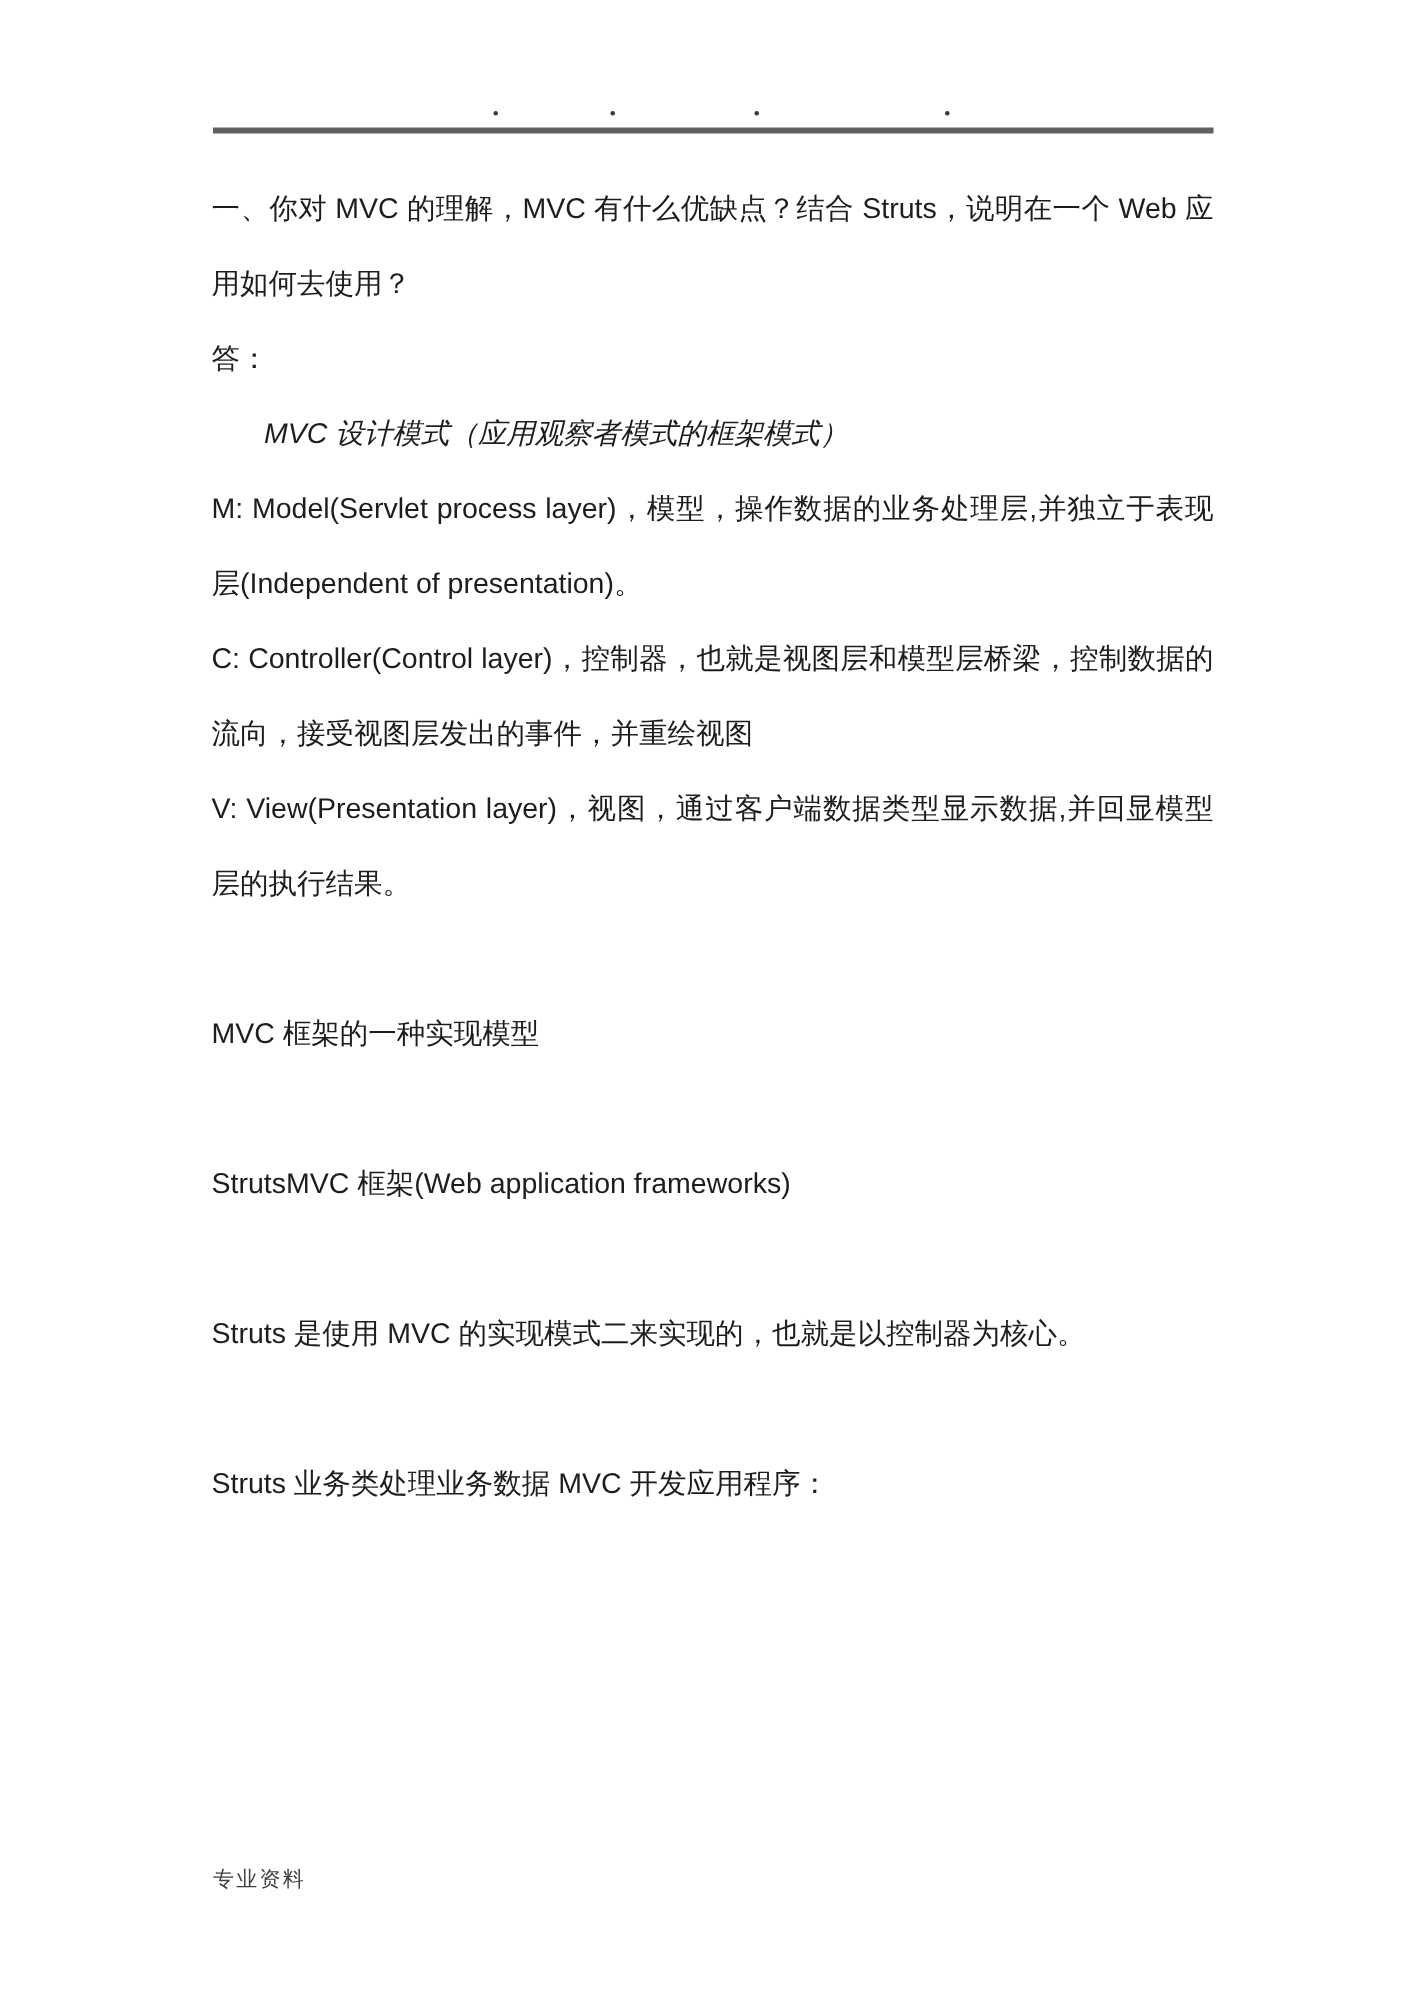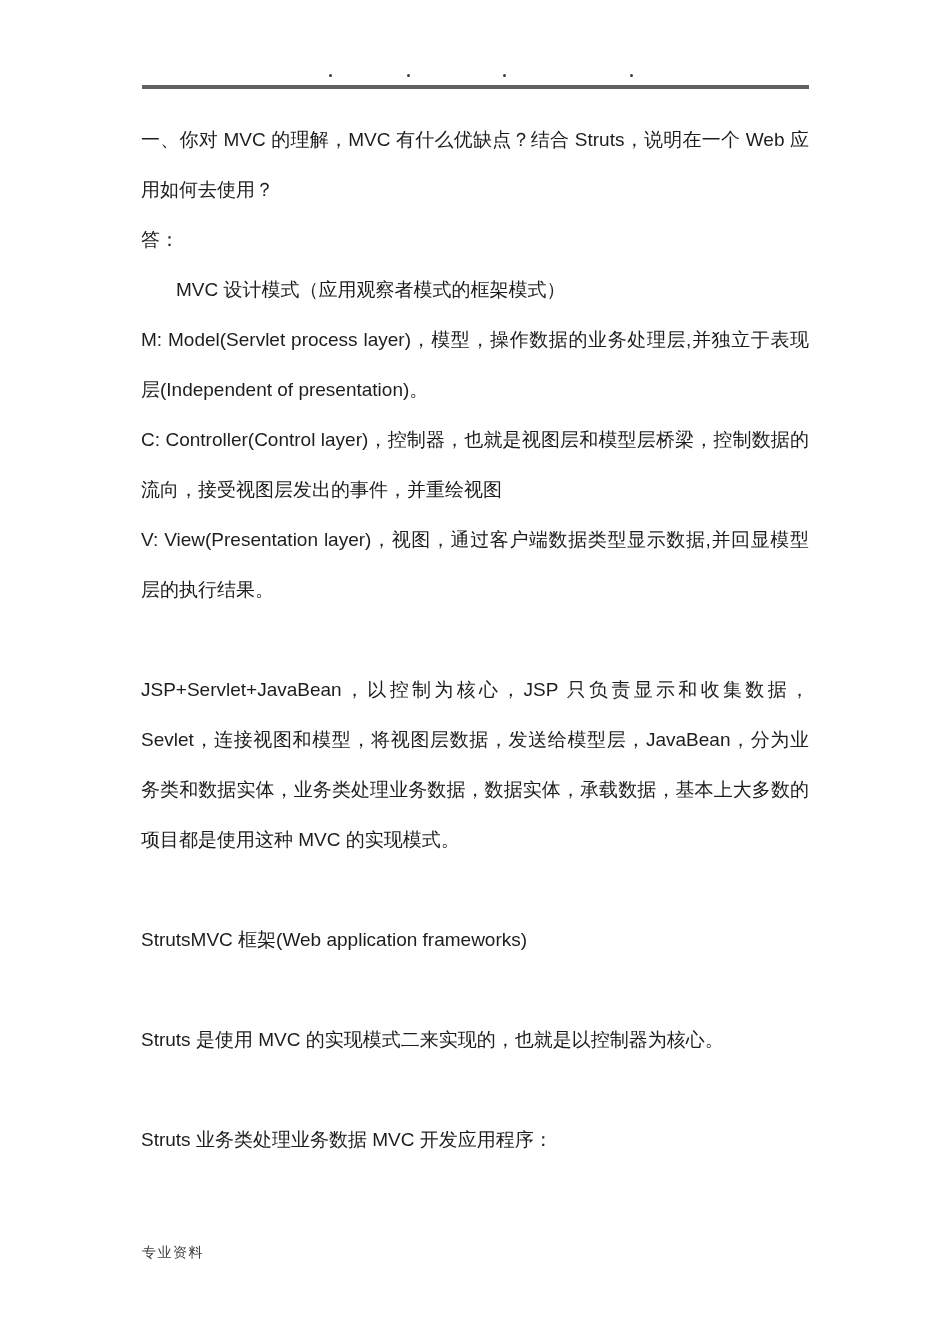--- a/index.html
+++ b/index.html
@@ -45,21 +45,21 @@
     line-height: 50px;
     color: #1d1d1d;
   }
   .doc p {
     margin: 0;
     text-align: justify;
     text-justify: inter-ideograph;
     word-break: normal;
   }
   .doc p.single { text-align: left; }
-  .doc p.indent { text-indent: 35px; }
+  .doc p.indent { text-indent: 35px; font-style: italic; }
   .blank-line { height: 50px; }
   .footer {
     position: absolute;
     left: 142px;
     top: 1242px;
     width: 530px;
     font-size: 14px;
     line-height: 20px;
     letter-spacing: 1.5px;
     color: #3f3f3f;
@@ -77,21 +77,21 @@
   <div class="header-rule"></div>
 
   <div class="doc">
     <p>一、你对 MVC 的理解，MVC 有什么优缺点？结合 Struts，说明在一个 Web 应用如何去使用？</p>
     <p class="single">答：</p>
     <p class="single indent">MVC 设计模式（应用观察者模式的框架模式）</p>
     <p>M: Model(Servlet process layer)，模型，操作数据的业务处理层,并独立于表现层(Independent of presentation)。</p>
     <p>C: Controller(Control layer)，控制器，也就是视图层和模型层桥梁，控制数据的流向，接受视图层发出的事件，并重绘视图</p>
     <p>V: View(Presentation layer)，视图，通过客户端数据类型显示数据,并回显模型层的执行结果。</p>
     <div class="blank-line"></div>
-    <p>JSP+Servlet+JavaBean，以控制为核心，JSP 只负责显示和收集数据，Sevlet，连接视图和模型，将视图层数据，发送给模型层，JavaBean，分为业务类和数据实体，业务类处理业务数据，数据实体，承载数据，基本上大多数的项目都是使用这种 MVC 的实现模式。</p>
+    <p class="single">MVC 框架的一种实现模型</p>
     <div class="blank-line"></div>
     <p class="single">StrutsMVC 框架(Web application frameworks)</p>
     <div class="blank-line"></div>
     <p class="single">Struts 是使用 MVC 的实现模式二来实现的，也就是以控制器为核心。</p>
     <div class="blank-line"></div>
     <p class="single">Struts 业务类处理业务数据 MVC 开发应用程序：</p>
   </div>
 
   <div class="footer">专业资料</div>
 

